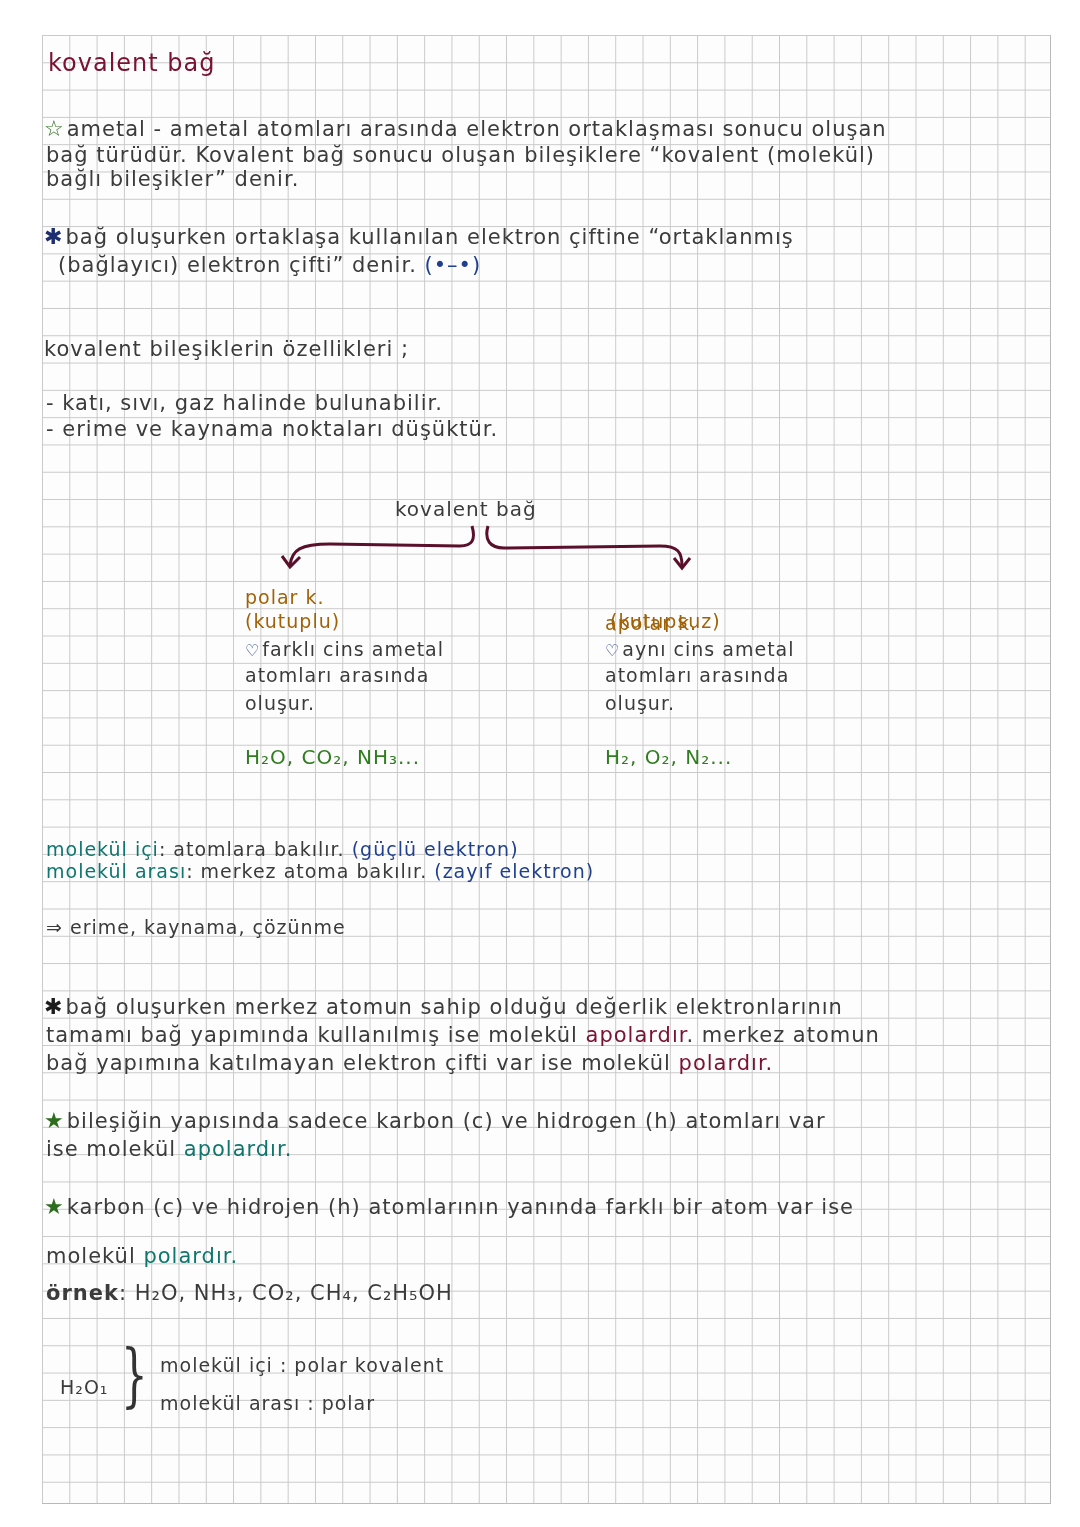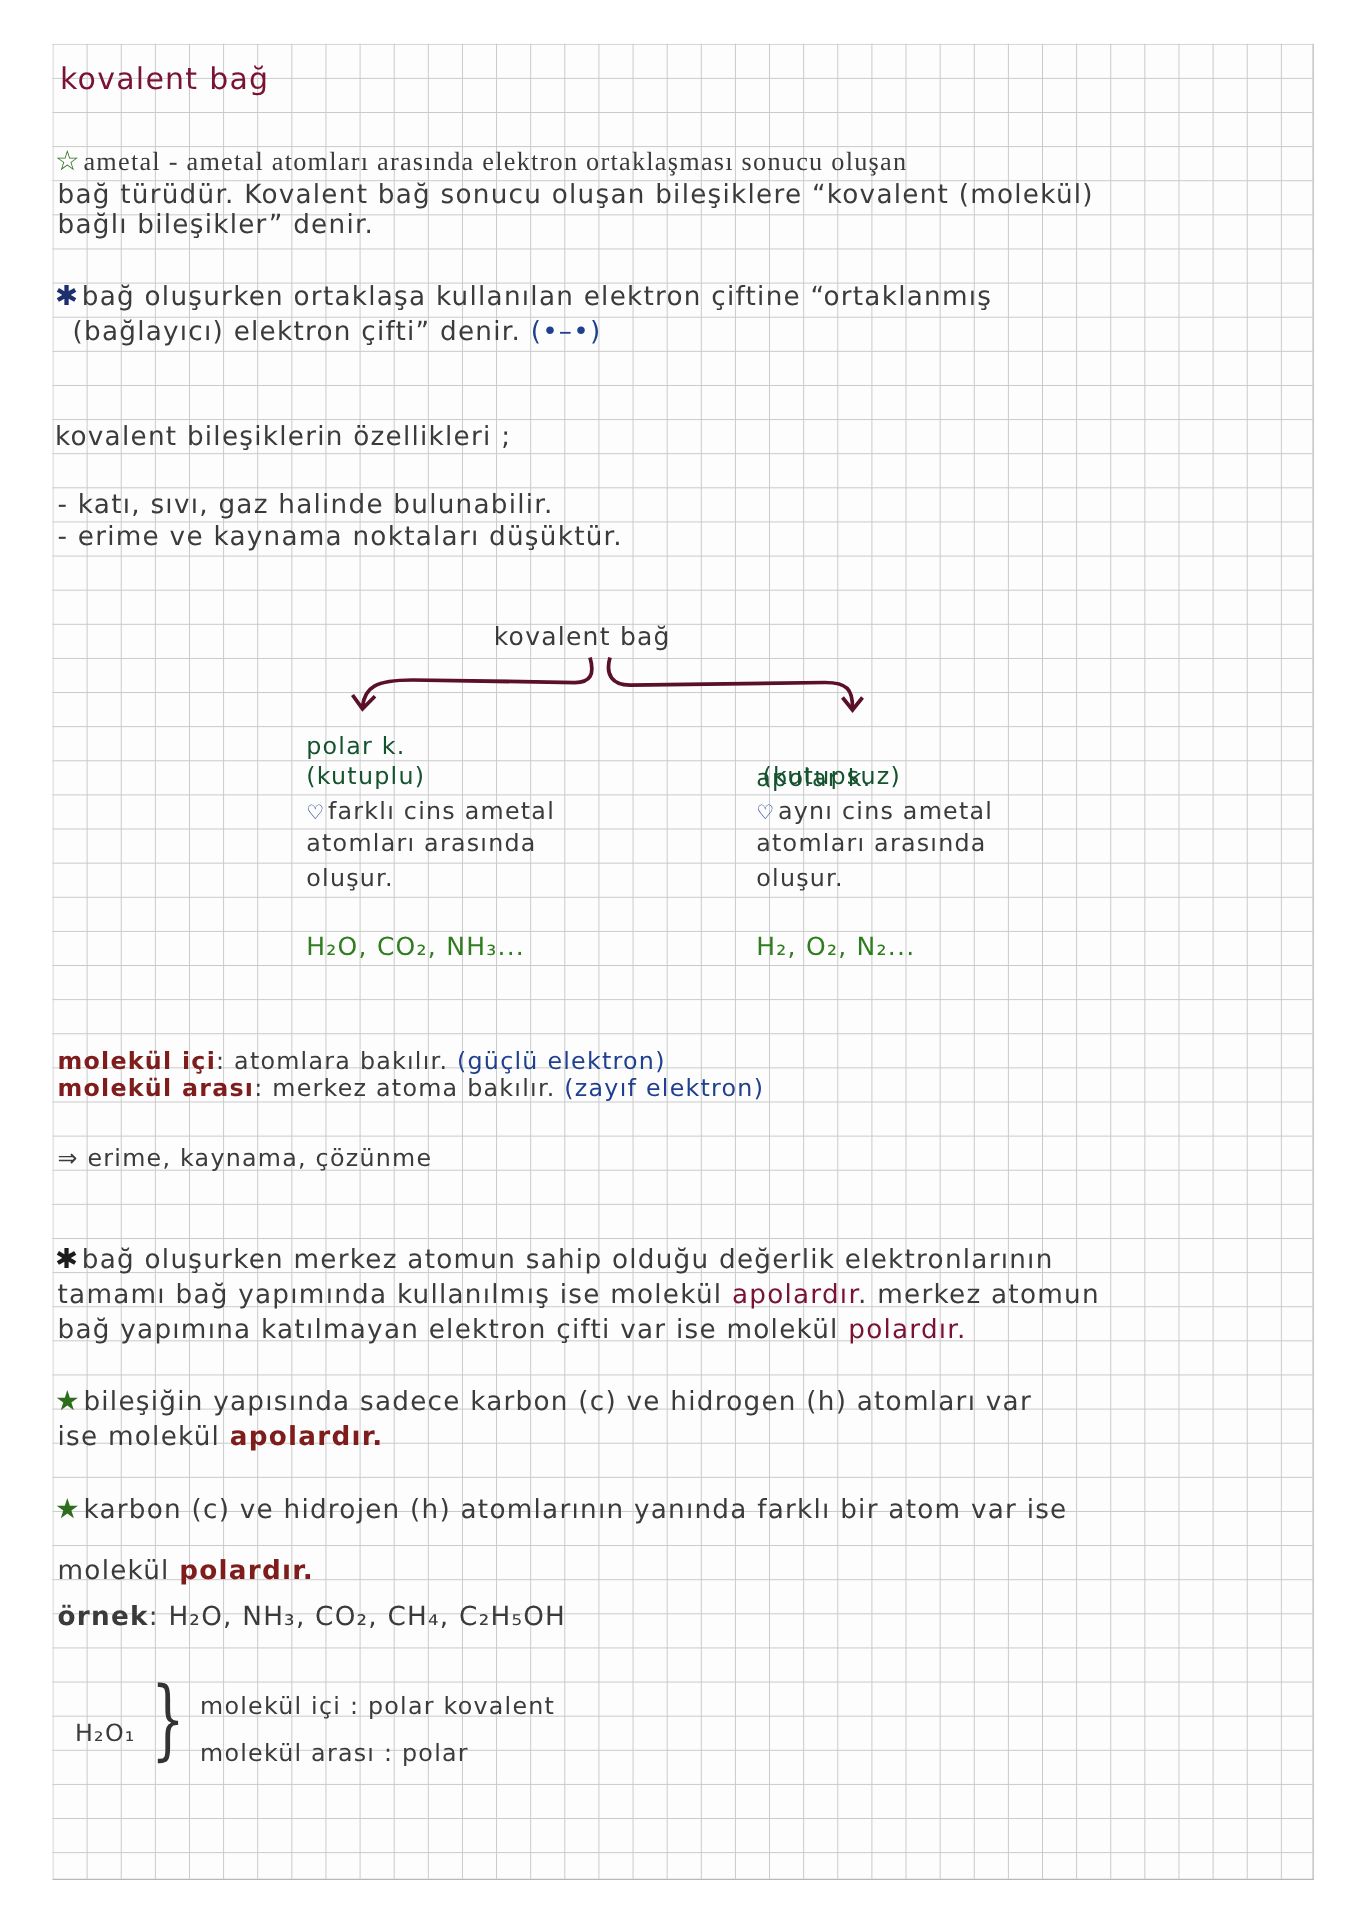--- a/index.html
+++ b/index.html
@@ -11,42 +11,42 @@
     position:absolute; left:42px; top:35px; width:1008px; height:1468px;
     background-color:#fdfdfd;
     background-image:
       linear-gradient(to right, #c9c9c9 1px, transparent 1px),
       linear-gradient(to bottom, #c9c9c9 1px, transparent 1px);
     background-size:27.3px 27.3px;
     border-right:1px solid #b9b9b9; border-bottom:1px solid #b9b9b9;
   }
   .t { position:absolute; white-space:nowrap; font-size:21px; letter-spacing:1px; line-height:22px; color:#3b3b3b; }
   .maroon { color:#7a1232; }
-  .pink { color:#14532d;text-align:right; }
+  .pink { color:#a16207;text-align:right; }
   .green { color:#2f7d1f; }
-  .teal { color:#7f1d1d;font-weight:bold; }
+  .teal { color:#0f766e; }
   .navy { color:#1f3f8f; }
   .bold { font-weight:bold; }
   .icon { display:inline-block; margin-right:2px; }
   .star-outline { color:#2d6e1e; font-size:22px; }
   .star-navy { color:#1d2f6e; font-size:22px; }
   .star-dark { color:#1c1c1c; font-size:22px; }
   .star-green { color:#2d6e1e; font-size:22px; }
   .heart { color:#1f3f8f; font-size:16px; }
   .arrows { position:absolute; left:270px; top:520px; }
   .brace { position:absolute; left:112px; top:1340px; font-size:70px; line-height:70px; color:#333; font-family:"DejaVu Serif", serif; transform:scaleX(0.6); }
 </style>
 </head>
 <body>
 
 <div class="page"></div>
 
 <div class="t maroon" style="left:48px; top:52px; font-size:24px;">kovalent bağ</div>
 
-<div class="t" style="left:44px; top:118px;font-family:Liberation Serif, serif;">
+<div class="t" style="left:44px; top:118px;">
   <span class="icon star-outline">☆</span><span>ametal - ametal atomları arasında elektron ortaklaşması sonucu oluşan</span>
 </div>
 <div class="t" style="left:46px; top:144px;">bağ türüdür. Kovalent bağ sonucu oluşan bileşiklere “kovalent (molekül)</div>
 <div class="t" style="left:46px; top:168px;">bağlı bileşikler” denir.</div>
 
 <div class="t" style="left:44px; top:226px;">
   <span class="icon star-navy">✱</span><span>bağ oluşurken ortaklaşa kullanılan elektron çiftine “ortaklanmış</span>
 </div>
 <div class="t" style="left:46px; top:254px;margin-left:12px;">
   <span>(bağlayıcı) elektron çifti” denir.</span>

